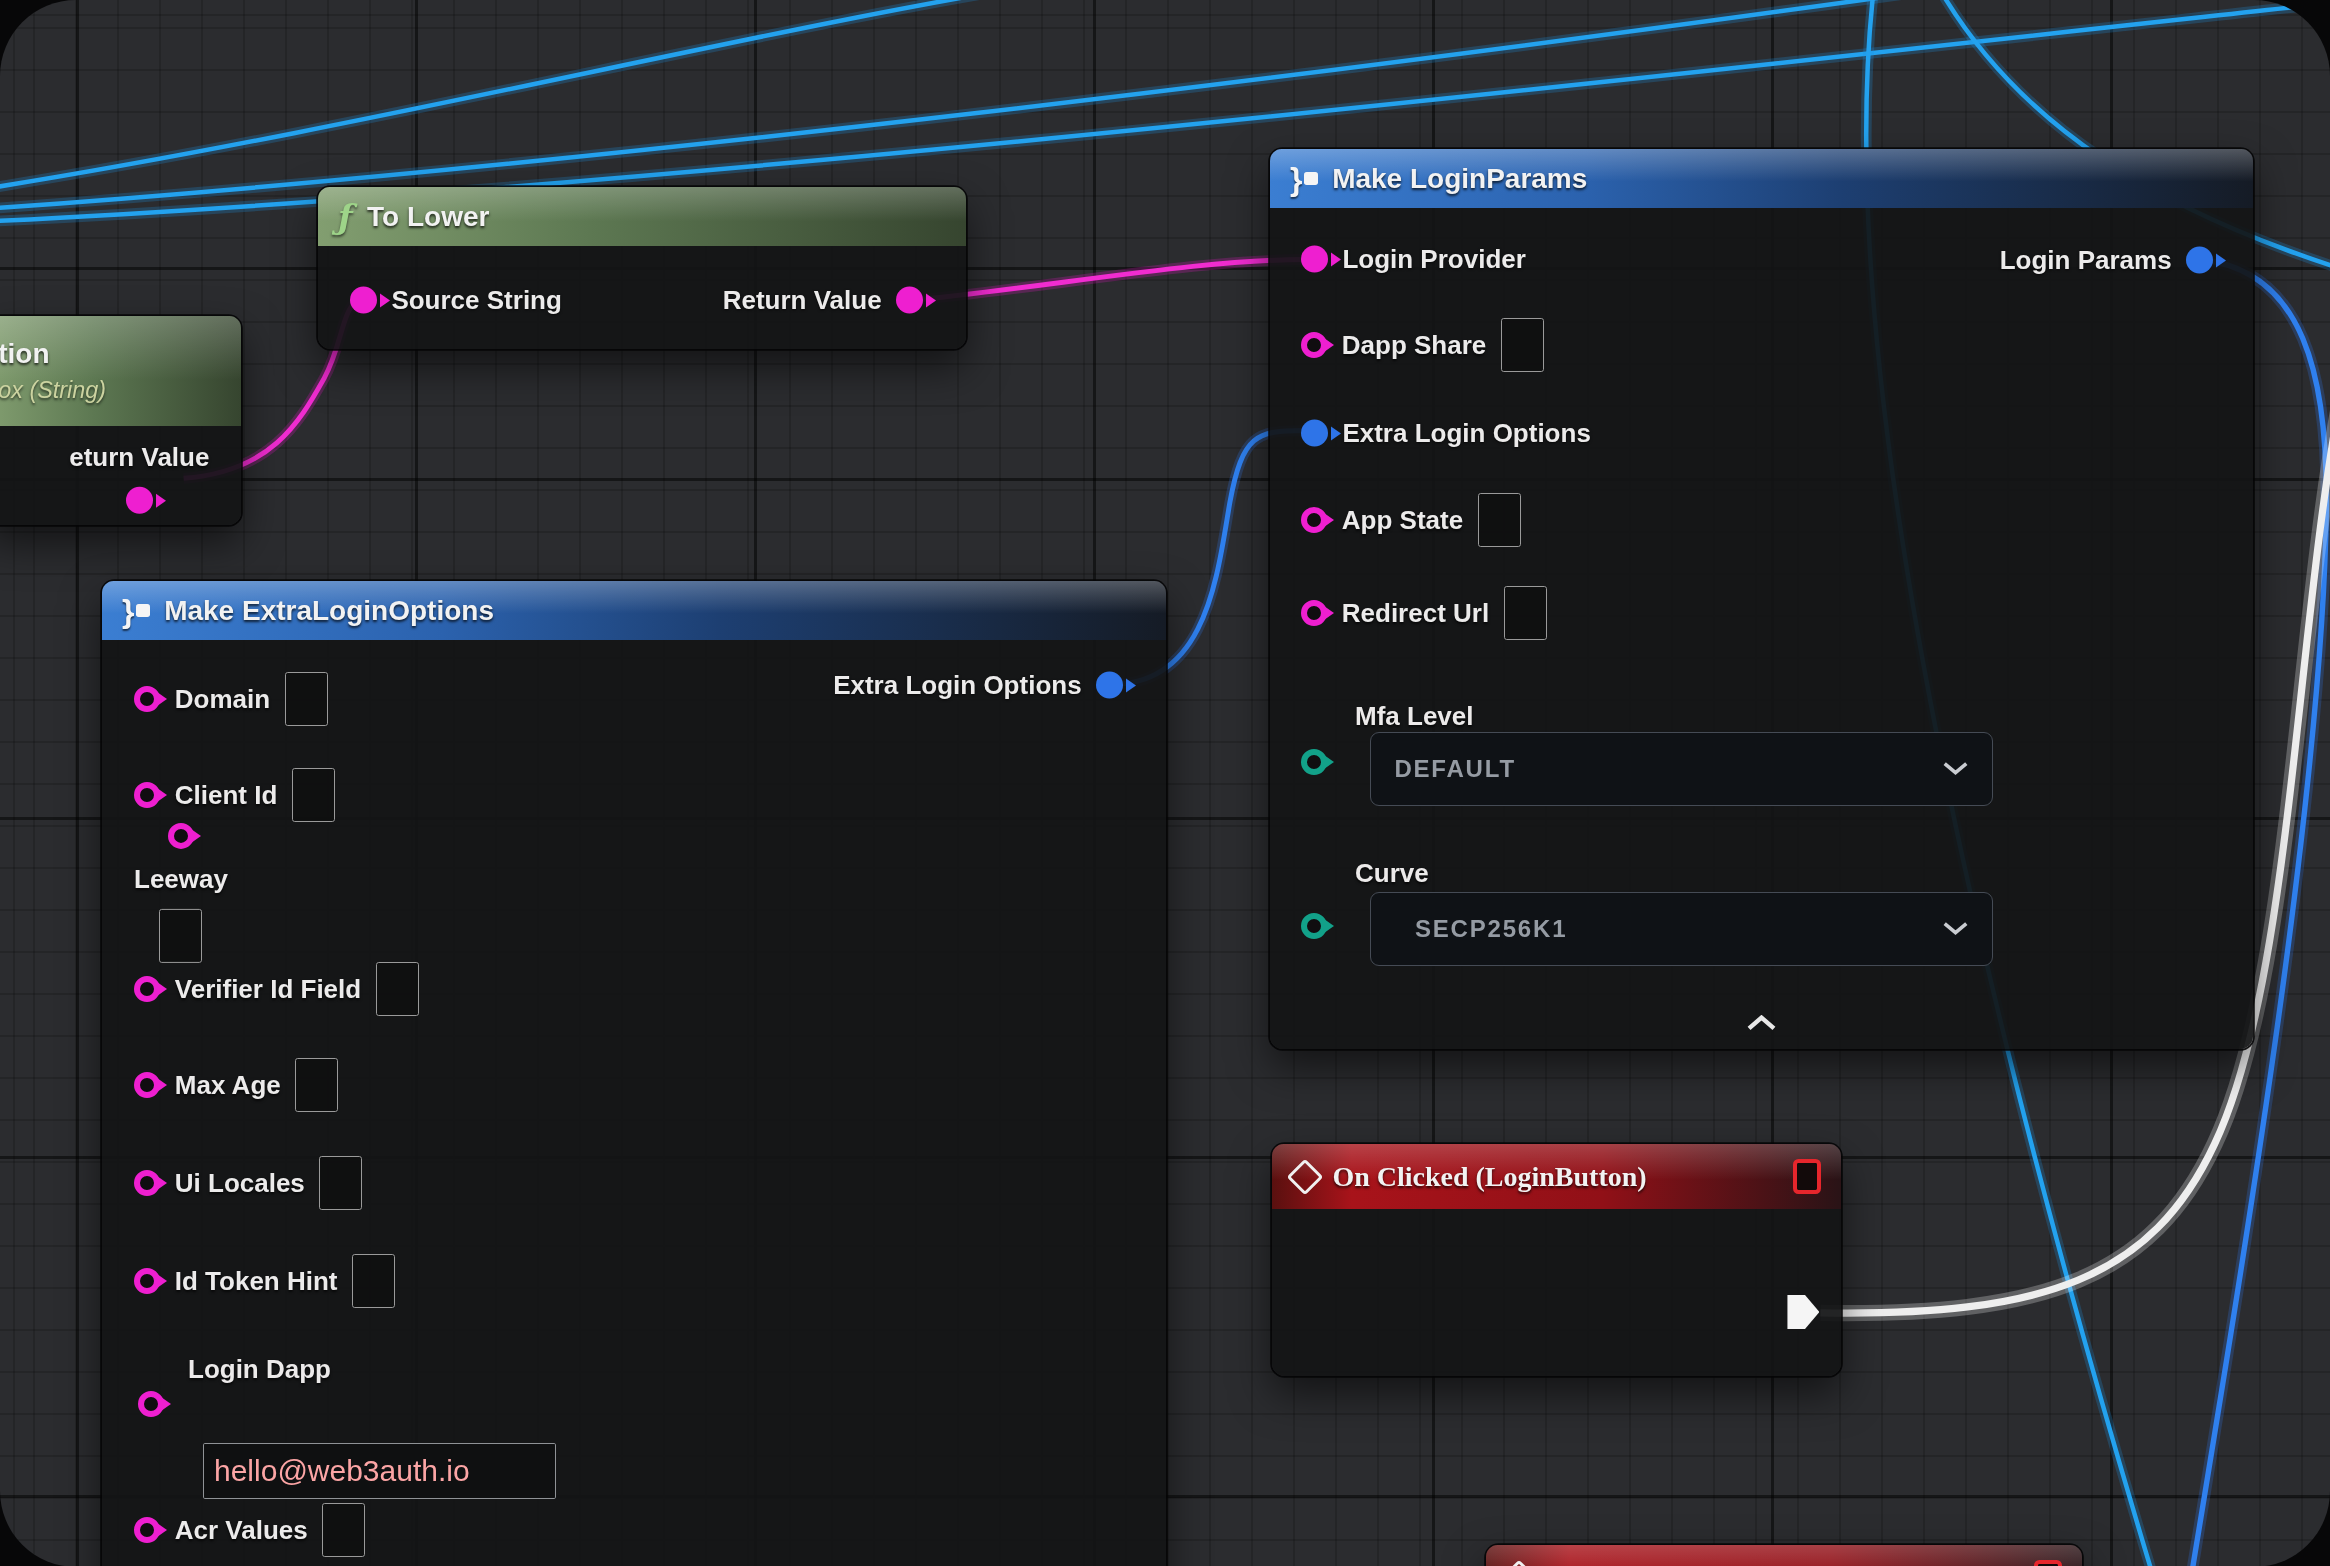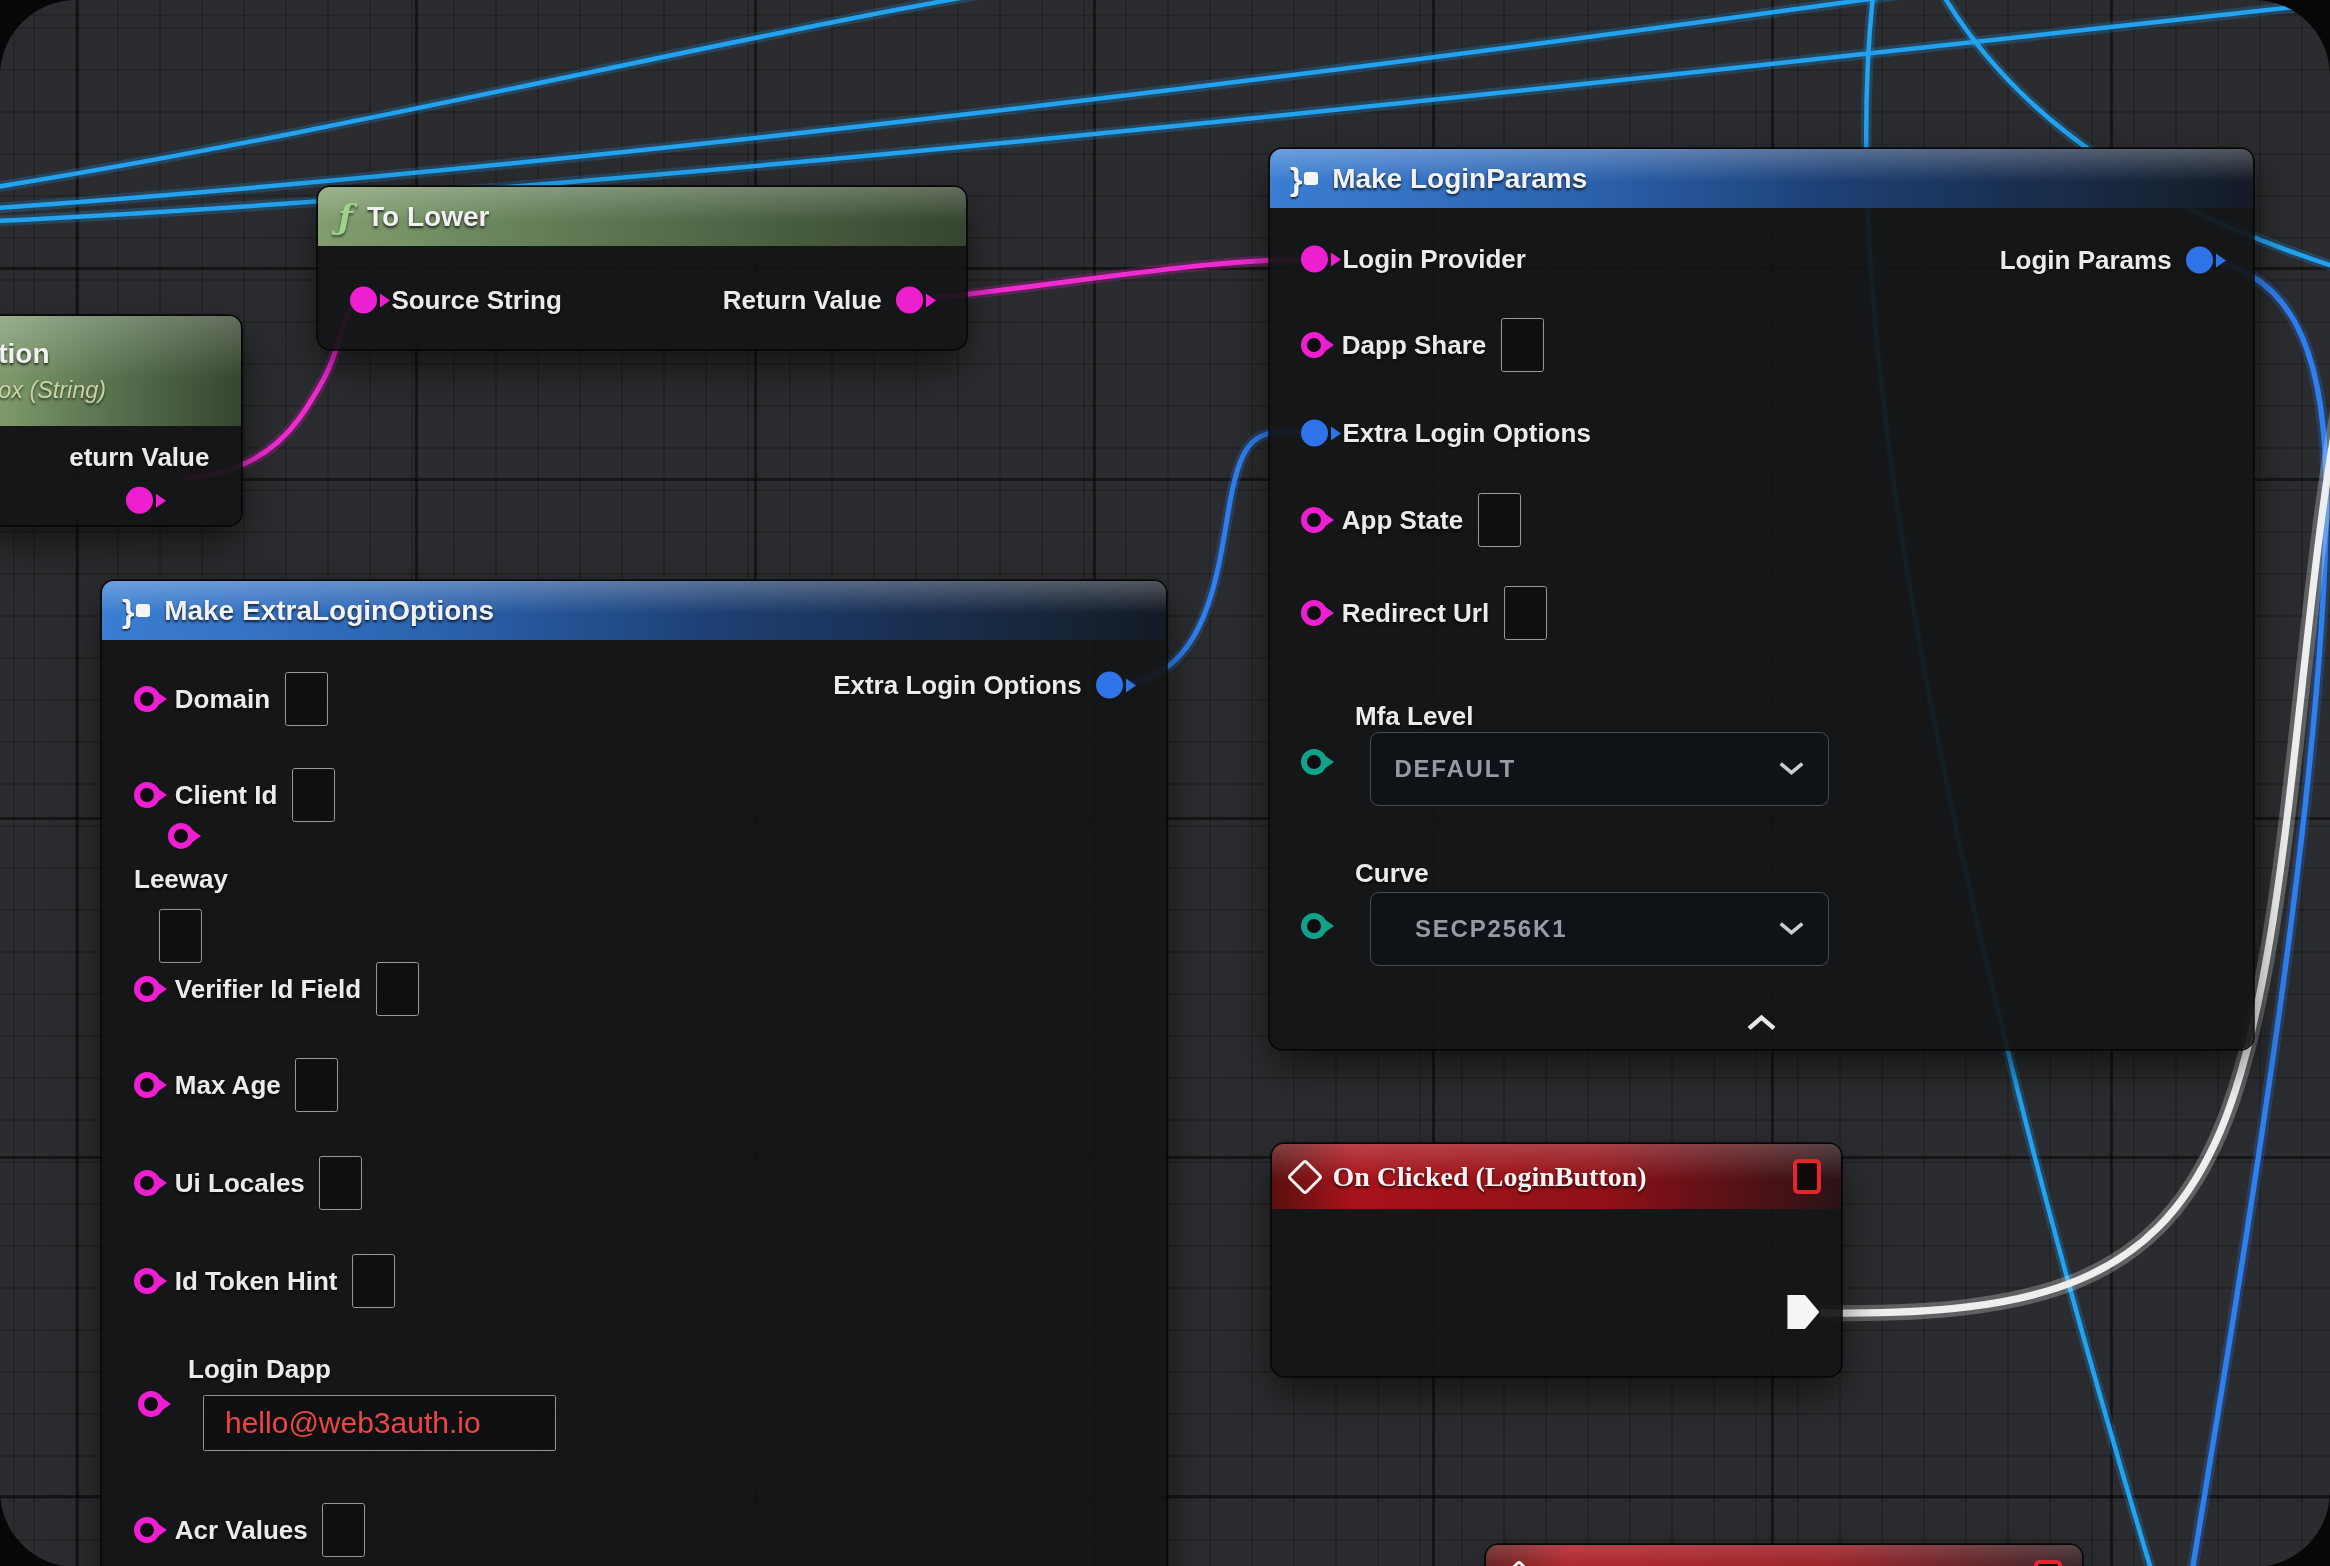--- a/index.html
+++ b/index.html
@@ -43,26 +43,26 @@
   .prow.out{flex-direction:row;}
   .plabel{font-size:26px;font-weight:700;color:#ecebeb;text-shadow:0 1.8px 2.7px rgba(0,0,0,.7);white-space:nowrap;}
   .pin{position:relative;width:27px;height:27px;border-radius:50%;flex:none;}
   .pin.filled{background:currentColor;}
   .pin.hollow{width:14.4px;height:14.4px;border:6.3px solid currentColor;background:#100d10;}
   .pin::after{content:"";position:absolute;left:100%;margin-left:2.7px;top:50%;transform:translateY(-50%);
               border-left:10px solid currentColor;border-top:7.2px solid transparent;border-bottom:7.2px solid transparent;}
   .execpin{position:absolute;width:32px;height:34px;background:#f5f5f5;
            clip-path:polygon(0 0,55% 0,100% 50%,55% 100%,0 100%);}
   .valbox{width:41px;height:52px;border:1.8px solid #9a9a9a;border-radius:2.7px;background:rgba(8,8,8,.45);flex:none;}
-  .dropdown{position:absolute;width:459px;height:74px;border:1.8px solid #454b55;border-radius:9px;
+  .dropdown{position:absolute;width:623px;height:74px;border:1.8px solid #454b55;border-radius:9px;
             background:#0f1216;display:flex;align-items:center;justify-content:space-between;padding:0 23.4px;box-sizing:border-box;}
   .ddtext{font-size:24px;letter-spacing:1.8px;color:#959ba3;font-weight:700;}
   .sublabel{position:absolute;font-size:26px;font-weight:700;color:#eceaea;text-shadow:0 1.8px 2.7px rgba(0,0,0,.7);white-space:nowrap;}
   .textinput{position:absolute;width:353px;height:56px;border:1.8px solid #8f9296;border-radius:1.8px;background:#0f1011;
-             color:#ef4444;font-size:30px;display:flex;align-items:center;padding:0 21px;box-sizing:border-box;white-space:nowrap;overflow:hidden;}
+             color:#fca5a5;font-size:30px;display:flex;align-items:center;padding:0 10px;box-sizing:border-box;white-space:nowrap;overflow:hidden;margin-top:48px;}
   .collapse{position:absolute;left:0;right:0;bottom:18px;display:flex;justify-content:center;}
 </style>
 </head>
 <body>
 
 <div class="stage">
 <div class="world">
 
   <svg class="wires" width="2330" height="1567" viewBox="0 0 2588 1740">
 

